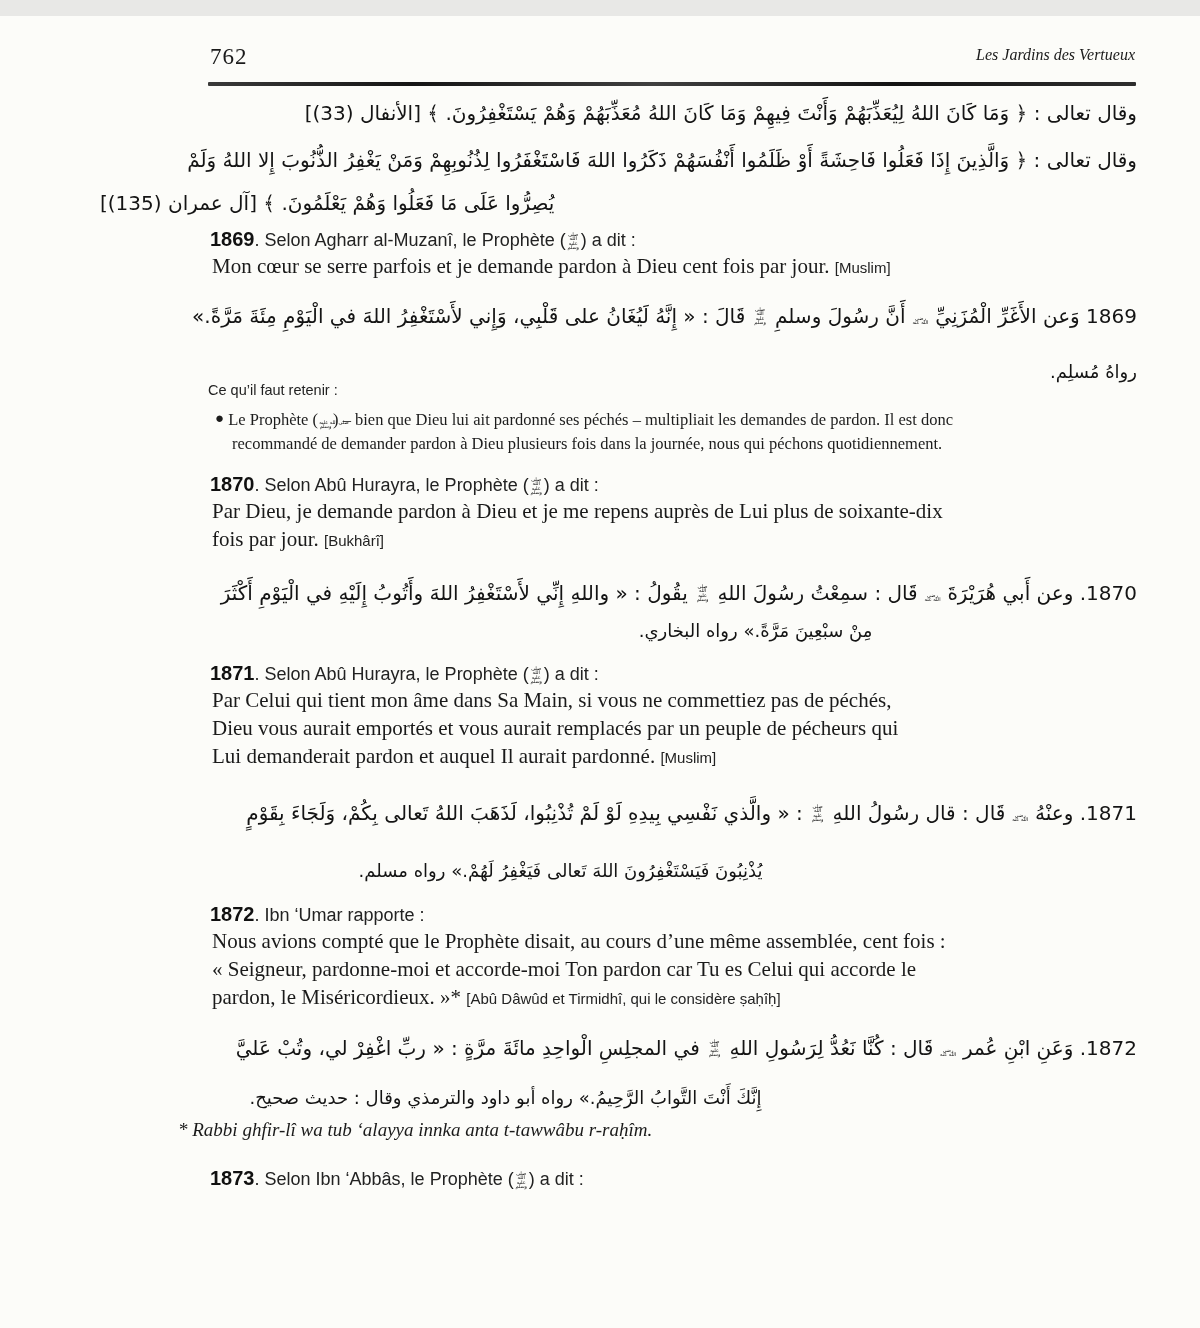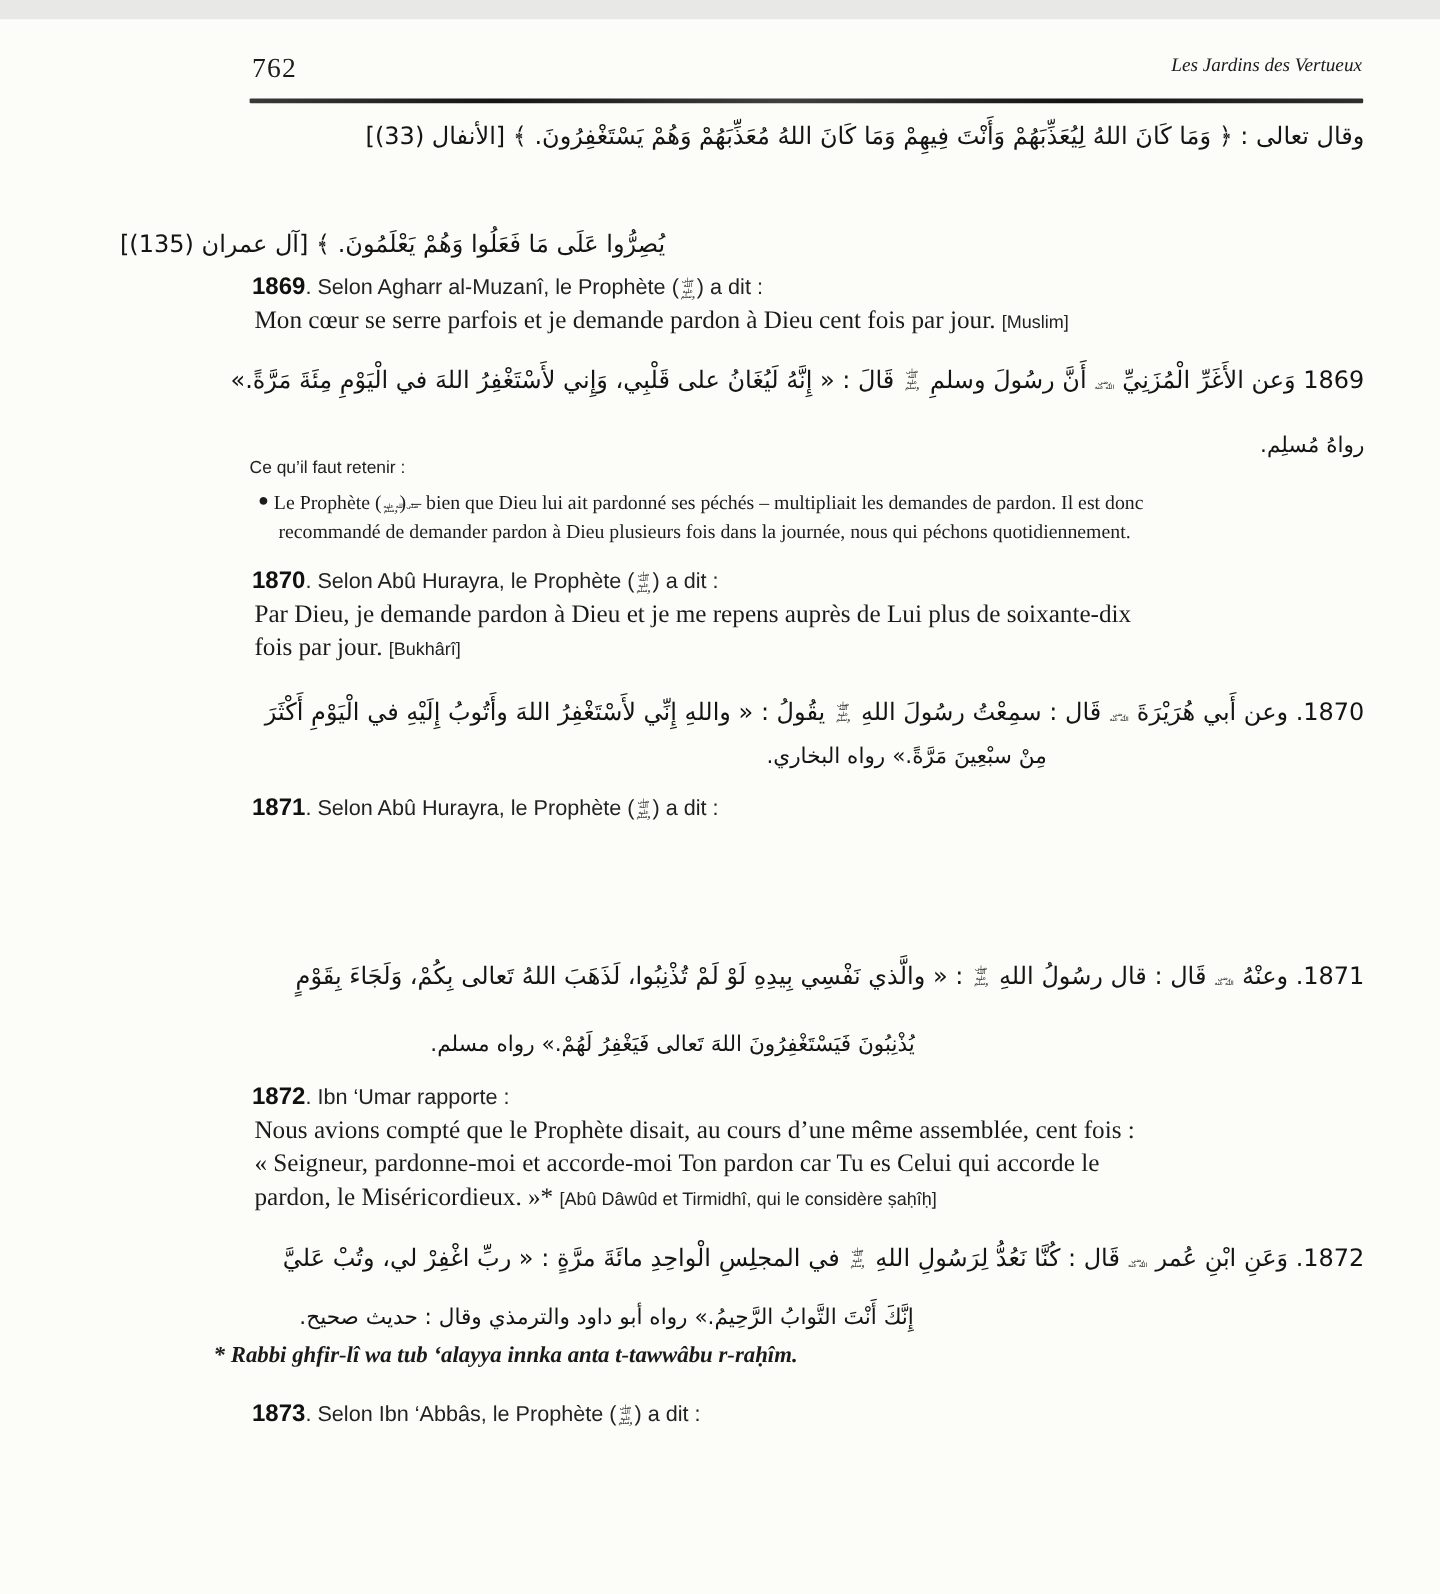--- a/index.html
+++ b/index.html
@@ -49,21 +49,21 @@
     font-family:"Liberation Sans","DejaVu Sans",sans-serif;
     font-size:15px;color:#222;white-space:normal;
   }
   .note-title{font-family:"Liberation Sans","DejaVu Sans",sans-serif;font-size:14.5px;color:#222;}
   .note{
     font-family:"Liberation Serif","DejaVu Serif",serif;
     font-size:16.5px;line-height:24px;color:#1c1c1c;
     padding-left:17px;text-indent:-17px;white-space:pre-line;
   }
   .bullet{font-size:15px;vertical-align:2px;}
-  .translit{font-family:"Liberation Serif","DejaVu Serif",serif;font-style:italic;font-size:19px;color:#1a1a1a;font-weight:bold;}
+  .translit{font-family:"Liberation Serif","DejaVu Serif",serif;font-style:italic;font-size:19px;color:#1a1a1a;}
 
   
   .hb-in,.hb-ar{
     display:inline-block;
     font-family:"DejaVu Sans",sans-serif;
     font-size:5px;line-height:4.5px;
     width:15px;text-align:center;
     vertical-align:-3px;
     white-space:normal;
     direction:rtl;
@@ -74,37 +74,41 @@
 </head>
 <body>
 
 <div class="sheet">
 
   <p class="abs serif page-num" style="top:28px;left:210px;">762</p>
   <p class="abs serif run-title" style="top:30px;left:610px;width:525px;">Les Jardins des Vertueux</p>
   <div class="abs rule" style="top:66px;left:208px;width:928px;"></div>
 
   <p class="abs ar" style="top:80px;left:100px;width:1037px;">وقال تعالى : ﴿ وَمَا كَانَ اللهُ لِيُعَذِّبَهُمْ وَأَنْتَ فِيهِمْ وَمَا كَانَ اللهُ مُعَذِّبَهُمْ وَهُمْ يَسْتَغْفِرُونَ. ﴾ [الأنفال (33)]</p>
+  <p class="abs ar" style="top:127px;left:100px;width:1037px;">وقال تعالى : ﴿ وَالَّذِينَ إِذَا فَعَلُوا فَاحِشَةً أَوْ ظَلَمُوا أَنْفُسَهُمْ ذَكَرُوا اللهَ فَاسْتَغْفَرُوا لِذُنُوبِهِمْ وَمَنْ يَغْفِرُ الذُّنُوبَ إِلا اللهُ وَلَمْ</p>
   <p class="abs ar ar-center" style="top:170px;left:100px;width:1037px;">يُصِرُّوا عَلَى مَا فَعَلُوا وَهُمْ يَعْلَمُونَ. ﴾ [آل عمران (135)]</p>
 
   <p class="abs hintro" style="top:212px;left:210px;"><b class="hnum">1869</b><span>. </span><span>Selon Agharr al-Muzanî, le Prophète</span> <span>(<span class="hb-in">صلى الله عليه وسلم</span>)</span> <span>a dit :</span></p>
   <p class="abs hbody" style="top:236px;left:212px;width:810px;"><span>Mon cœur se serre parfois et je demande pardon à Dieu cent fois par jour.</span> <span class="src">[Muslim]</span></p>
   <p class="abs ar" style="top:283px;left:100px;width:1037px;" dir="rtl"><span>1869 وَعن الأَغَرِّ الْمُزَنِيِّ</span> <span class="hb-ar">رضي الله عنه</span> <span>أَنَّ رسُولَ وسلمِ</span> <span class="hb-ar">صلى الله عليه وسلم</span> <span>قَالَ : « إِنَّهُ لَيُغَانُ على قَلْبِي، وَإِني لأَسْتَغْفِرُ اللهَ في الْيَوْمِ مِئَةَ مَرَّةً.»</span></p>
   <p class="abs ar ar-small tail-1869" style="top:339px;left:100px;width:1037px;">رواهُ مُسلِم.</p>
   <p class="abs note-title" style="top:366px;left:208px;">Ce qu’il faut retenir :</p>
   <p class="abs note" style="top:390px;left:215px;width:812px;"><span class="bullet">●</span> <span>Le Prophète</span> <span>(<span class="hb-in">صلى الله عليه وسلم</span>)</span> <span>– bien que Dieu lui ait pardonné ses péchés – multipliait les demandes de pardon. Il est donc
 recommandé de demander pardon à Dieu plusieurs fois dans la journée, nous qui péchons quotidiennement.</span></p>
 
   <p class="abs hintro" style="top:457px;left:210px;"><b class="hnum">1870</b><span>. </span><span>Selon Abû Hurayra, le Prophète</span> <span>(<span class="hb-in">صلى الله عليه وسلم</span>)</span> <span>a dit :</span></p>
   <p class="abs hbody" style="top:481px;left:212px;width:810px;"><span>Par Dieu, je demande pardon à Dieu et je me repens auprès de Lui plus de soixante-dix
 fois par jour.</span> <span class="src">[Bukhârî]</span></p>
   <p class="abs ar" style="top:560px;left:100px;width:1037px;" dir="rtl"><span>1870. وعن أَبي هُرَيْرَةَ</span> <span class="hb-ar">رضي الله عنه</span> <span>قَال : سمِعْتُ رسُولَ اللهِ</span> <span class="hb-ar">صلى الله عليه وسلم</span> <span>يقُولُ : « واللهِ إِنِّي لأَسْتَغْفِرُ اللهَ وأَتُوبُ إِلَيْهِ في الْيَوْمِ أَكْثَرَ</span></p>
   <p class="abs ar ar-small tail-1870" style="top:598px;left:100px;width:1037px;">مِنْ سبْعِينَ مَرَّةً.» رواه البخاري.</p>
 
   <p class="abs hintro" style="top:646px;left:210px;"><b class="hnum">1871</b><span>. </span><span>Selon Abû Hurayra, le Prophète</span> <span>(<span class="hb-in">صلى الله عليه وسلم</span>)</span> <span>a dit :</span></p>
+  <p class="abs hbody" style="top:670px;left:212px;width:810px;"><span>Par Celui qui tient mon âme dans Sa Main, si vous ne commettiez pas de péchés,
+Dieu vous aurait emportés et vous aurait remplacés par un peuple de pécheurs qui
+Lui demanderait pardon et auquel Il aurait pardonné.</span> <span class="src">[Muslim]</span></p>
   <p class="abs ar" style="top:780px;left:100px;width:1037px;" dir="rtl"><span>1871. وعنْهُ</span> <span class="hb-ar">رضي الله عنه</span> <span>قَال : قال رسُولُ اللهِ</span> <span class="hb-ar">صلى الله عليه وسلم</span> <span>: « والَّذي نَفْسِي بِيدِهِ لَوْ لَمْ تُذْنِبُوا، لَذَهَبَ اللهُ تَعالى بِكُمْ، وَلَجَاءَ بِقَوْمٍ</span></p>
   <p class="abs ar ar-small tail-1871" style="top:838px;left:100px;width:1037px;">يُذْنِبُونَ فَيَسْتَغْفِرُونَ اللهَ تَعالى فَيَغْفِرُ لَهُمْ.» رواه مسلم.</p>
 
   <p class="abs hintro" style="top:887px;left:210px;"><b class="hnum">1872</b><span>. </span><span>Ibn ‘Umar rapporte :</span></p>
   <p class="abs hbody" style="top:911px;left:212px;width:810px;"><span>Nous avions compté que le Prophète disait, au cours d’une même assemblée, cent fois :
 « Seigneur, pardonne-moi et accorde-moi Ton pardon car Tu es Celui qui accorde le
 pardon, le Miséricordieux. »*</span> <span class="src">[Abû Dâwûd et Tirmidhî, qui le considère ṣaḥîḥ]</span></p>
   <p class="abs ar" style="top:1015px;left:100px;width:1037px;" dir="rtl"><span>1872. وَعَنِ ابْنِ عُمر</span> <span class="hb-ar">رضي الله عنه</span> <span>قَال : كُنَّا نَعُدُّ لِرَسُولِ اللهِ</span> <span class="hb-ar">صلى الله عليه وسلم</span> <span>في المجلِسِ الْواحِدِ مائَةَ مرَّةٍ : « ربِّ اغْفِرْ لي، وتُبْ عَليَّ</span></p>
   <p class="abs ar ar-small tail-1872" style="top:1065px;left:100px;width:1037px;">إِنَّكَ أَنْتَ التَّوابُ الرَّحِيمُ.» رواه أبو داود والترمذي وقال : حديث صحيح.</p>
   <p class="abs translit" style="top:1103px;left:178px;width:860px;">* Rabbi ghfir-lî wa tub ‘alayya innka anta t-tawwâbu r-raḥîm.</p>

